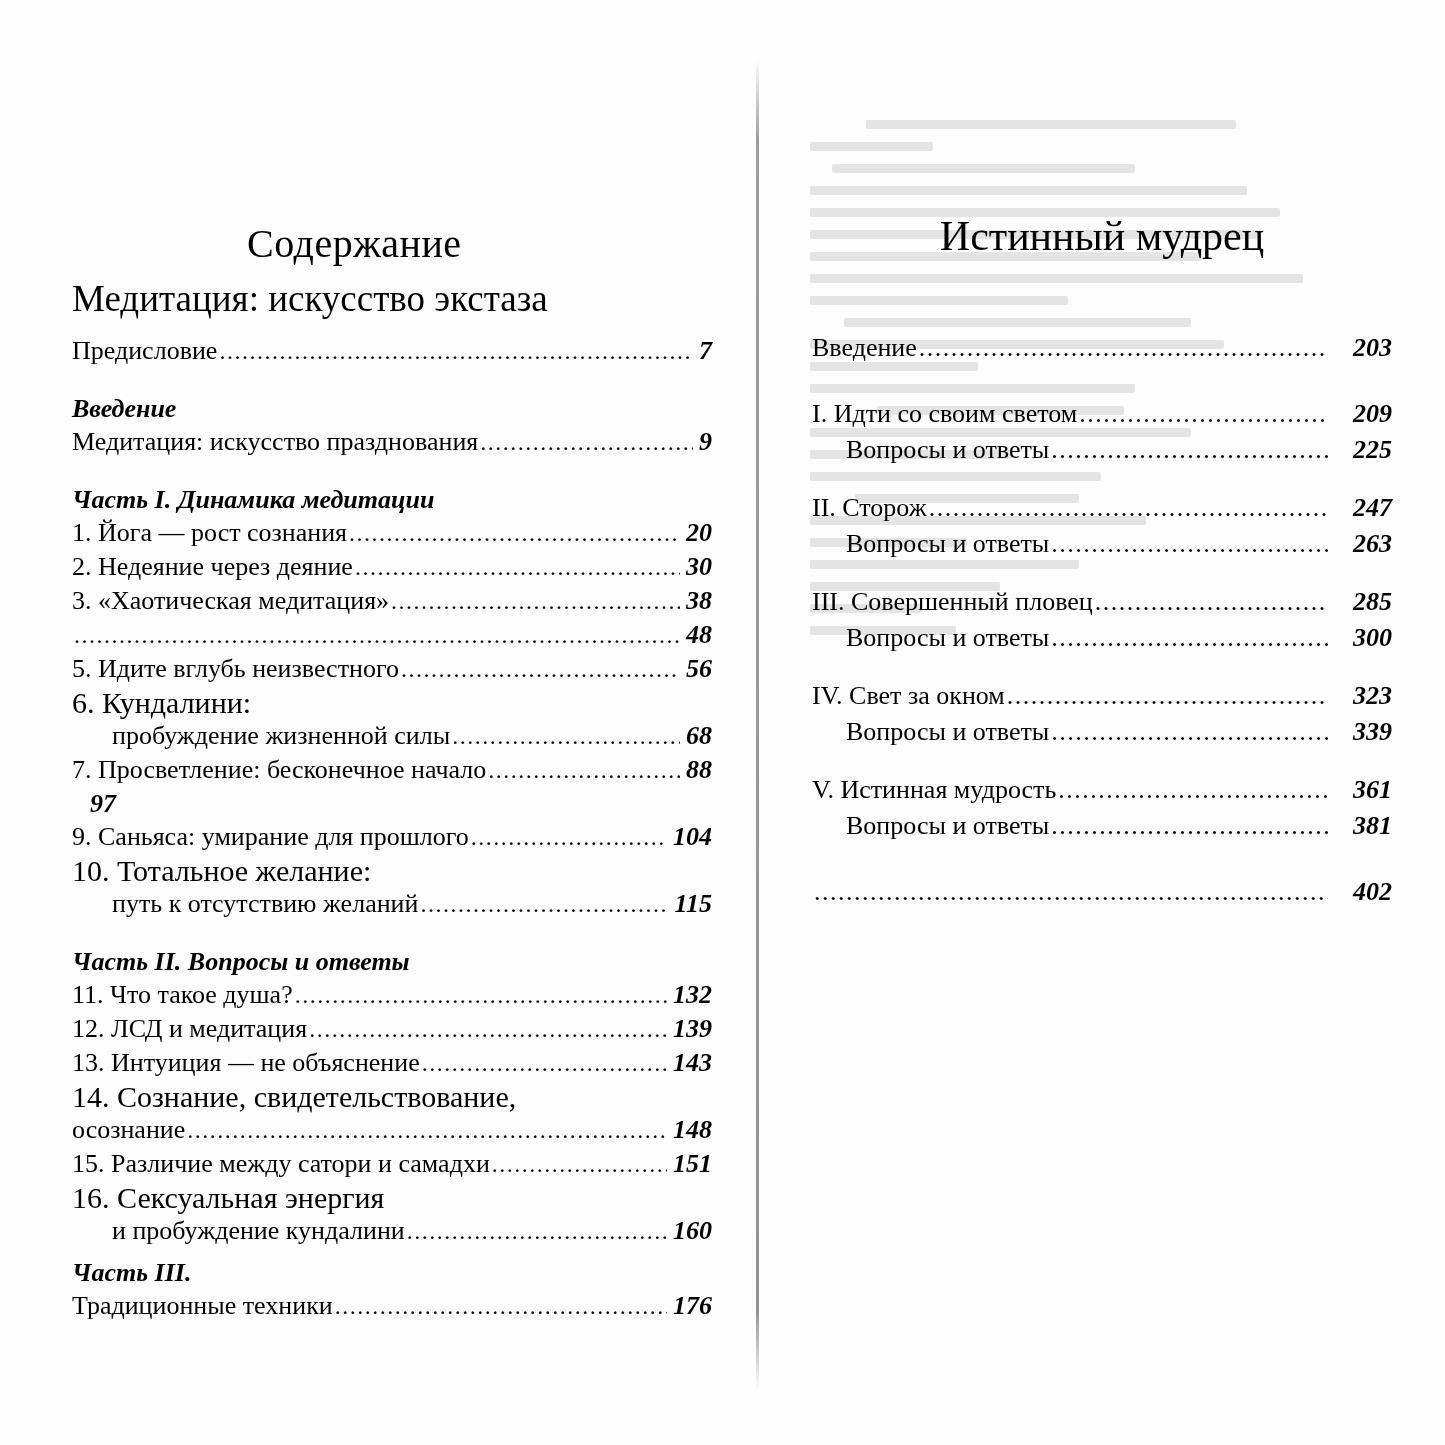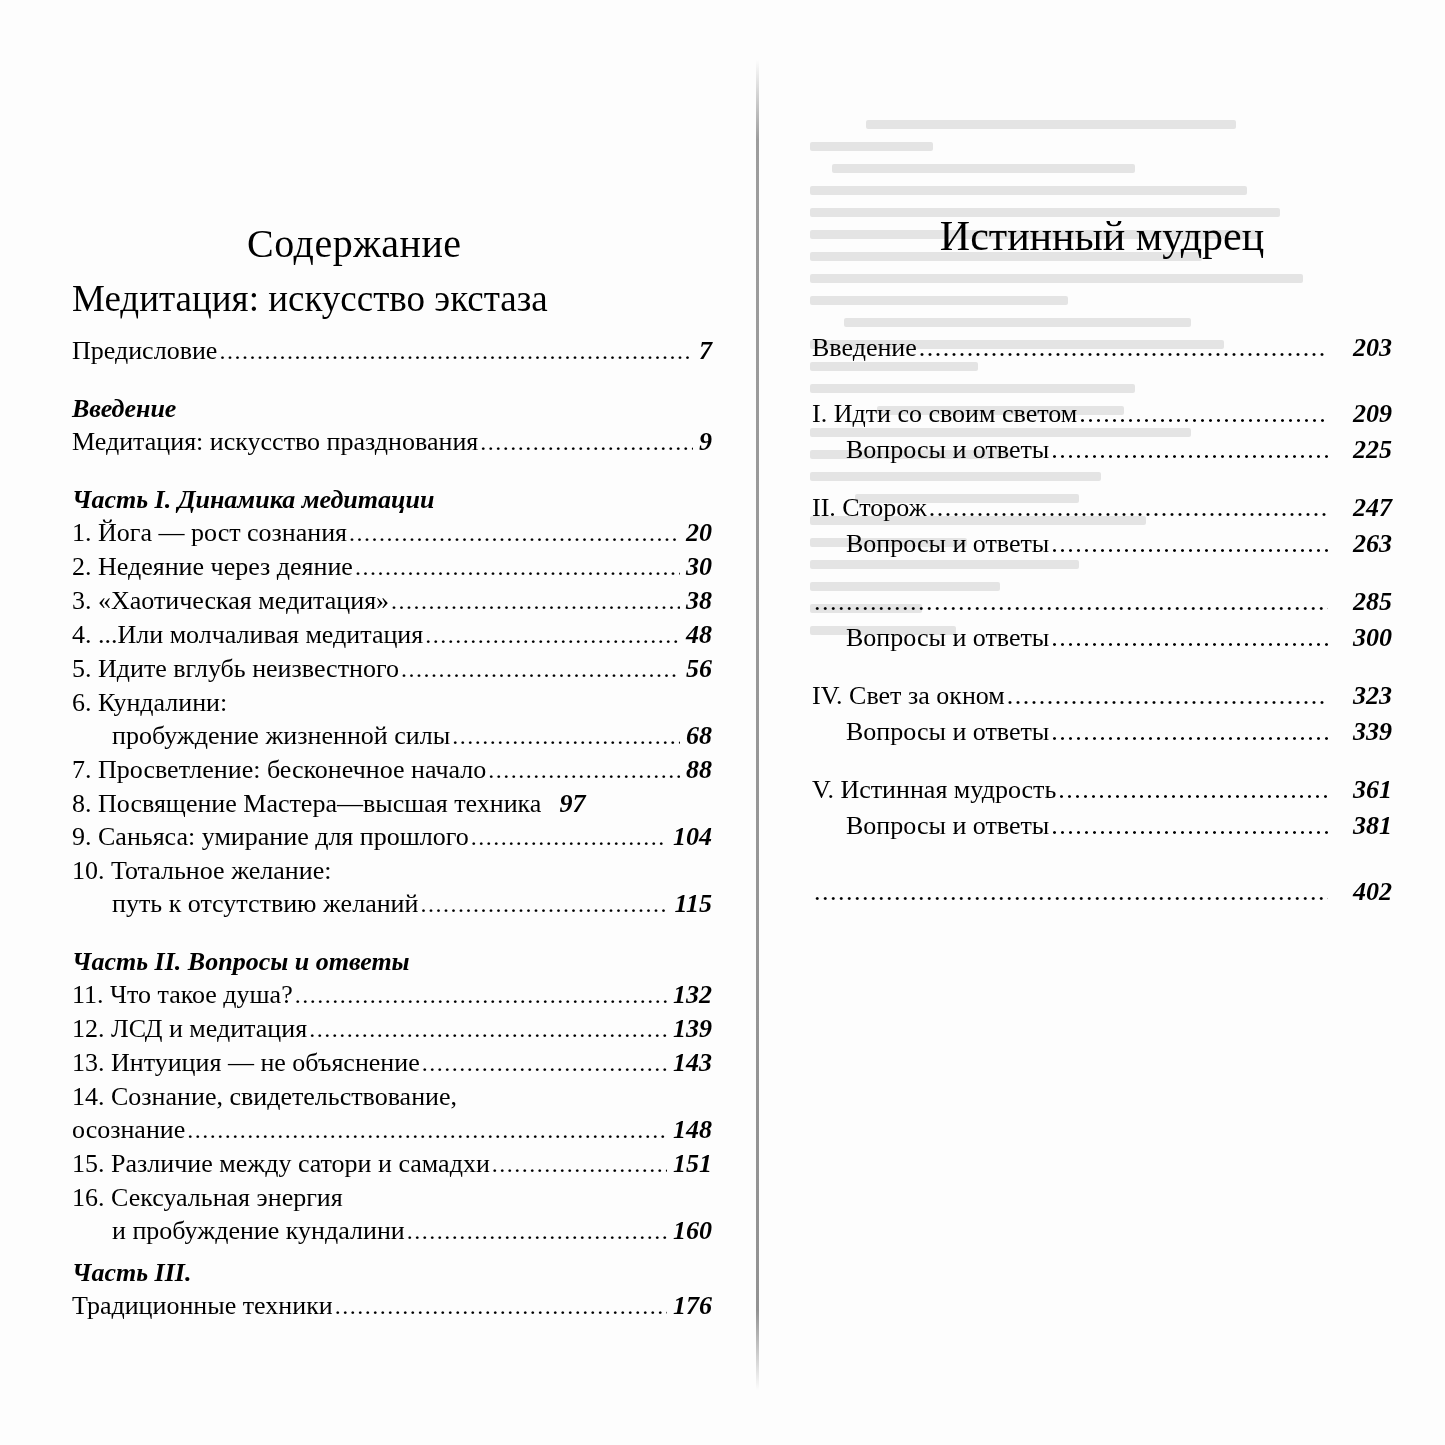--- a/index.html
+++ b/index.html
@@ -90,21 +90,21 @@
   }
   .sec-head {
     font-style: italic;
     font-weight: bold;
     font-size: 26px;
     line-height: 33px;
     margin-top: 24px;
   }
   .sec-head.nospace { margin-top: 8px; }
   .plain {
-    font-size: 26px;
+    font-size: 30px;
     line-height: 33px;
   }
   .indent { padding-left: 40px; }
 
   
   .right-page {
     position: absolute;
     left: 812px;
     top: 212px;
     width: 580px;
@@ -202,21 +202,20 @@
       <span class="txt">2. Недеяние через деяние</span>
       <span class="dots">..............................................................................................................</span>
       <span class="pg">30</span>
     </div>
     <div class="line">
       <span class="txt">3. «Хаотическая медитация»</span>
       <span class="dots">..............................................................................................................</span>
       <span class="pg">38</span>
     </div>
     <div class="line">
-      <span class="txt">4. ...Или молчаливая медитация</span>
       <span class="dots">..............................................................................................................</span>
       <span class="pg">48</span>
     </div>
     <div class="line">
       <span class="txt">5. Идите вглубь неизвестного</span>
       <span class="dots">..............................................................................................................</span>
       <span class="pg">56</span>
     </div>
 
     <div class="plain">6. Кундалини:</div>
@@ -226,21 +225,20 @@
       <span class="pg">68</span>
     </div>
 
     <div class="line">
       <span class="txt">7. Просветление: бесконечное начало</span>
       <span class="dots">........................................</span>
       <span class="pg">88</span>
     </div>
 
     <div class="line">
-      <span class="txt">8. Посвящение Мастера—высшая техника</span>
       <span class="dots" style="flex:0 0 10px;"></span>
       <span class="pg">97</span>
     </div>
 
     <div class="line">
       <span class="txt">9. Саньяса: умирание для прошлого</span>
       <span class="dots">........................................</span>
       <span class="pg">104</span>
     </div>
 
@@ -330,20 +328,21 @@
     </div>
     <div class="r-line r-sub">
       <span class="txt">Вопросы и ответы</span>
       <span class="dots">..............................................................................................................</span>
       <span class="pg">263</span>
     </div>
 
     <div class="r-gap"></div>
 
     <div class="r-line">
+      <span class="txt">III. Совершенный пловец</span>
       <span class="dots">..............................................................................................................</span>
       <span class="pg">285</span>
     </div>
     <div class="r-line r-sub">
       <span class="txt">Вопросы и ответы</span>
       <span class="dots">..............................................................................................................</span>
       <span class="pg">300</span>
     </div>
 
     <div class="r-gap"></div>

